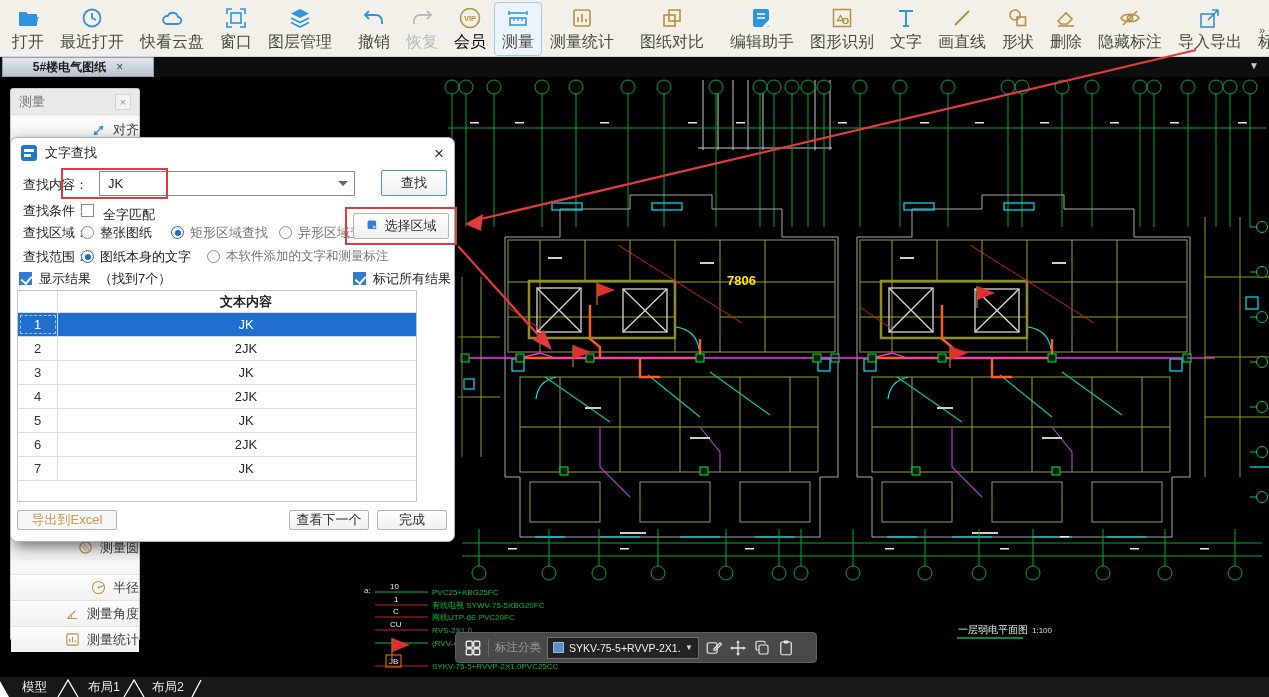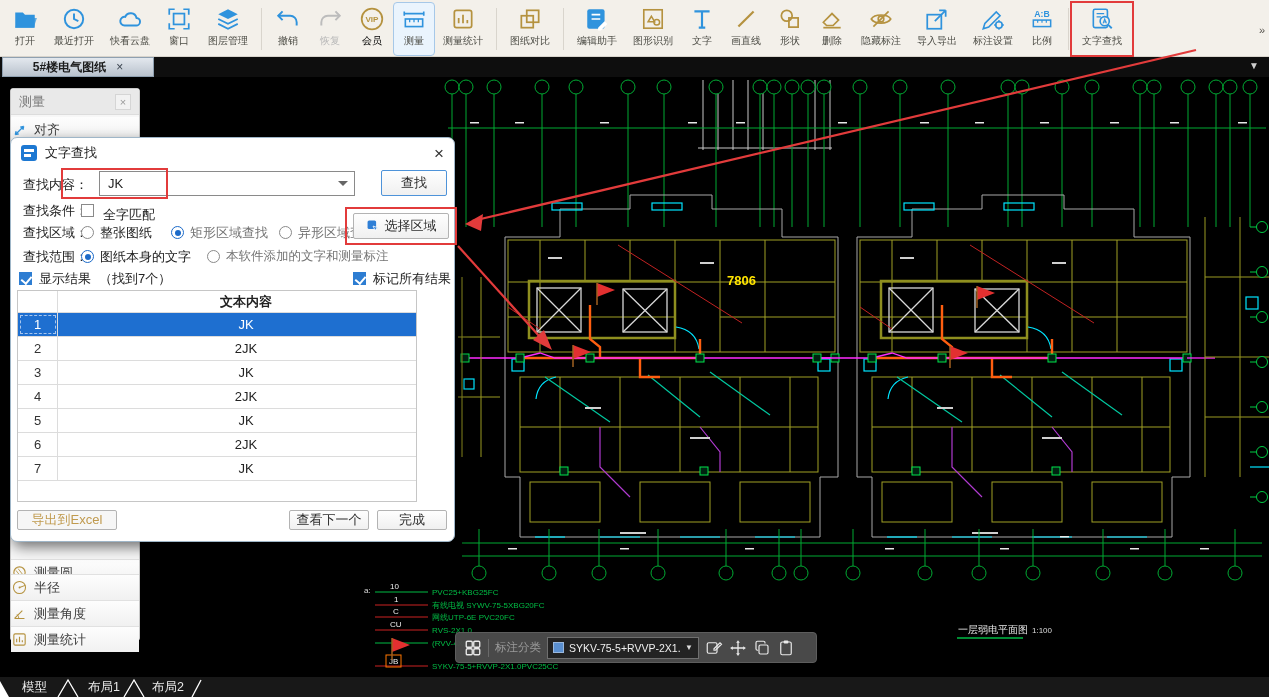--- a/index.html
+++ b/index.html
@@ -5,21 +5,21 @@
   html,body{margin:0;padding:0;background:#000;}
   *{box-sizing:border-box;}
   #page{position:relative;width:1269px;height:697px;overflow:hidden;background:#000;
         font-family:"Liberation Sans","DejaVu Sans",sans-serif;}
   
   .toolbar{position:absolute;left:0;top:0;width:1269px;height:57px;background:#f3f0ea;
            border-bottom:1px solid #d8d4cc;display:flex;align-items:stretch;padding:2px 4px 0 4px;}
   .tb-btn{position:relative;display:flex;flex-direction:column;align-items:center;justify-content:flex-start;
           padding:3px 7px 2px 7px;cursor:pointer;border:1px solid transparent;border-radius:4px;}
   .tb-btn .tb-ic{width:26px;height:26px;display:block;}
-  .tb-btn .tb-lbl{font-size:10px;color:#4b4b44;margin-top:2px;white-space:nowrap;}
+  .tb-btn .tb-lbl{font-size:16px;color:#4b4b44;margin-top:2px;white-space:nowrap;}
   .tb-btn.sel{border:1px solid #a6c8e8;background:#eaf4fd;}
   .tb-btn.disabled .tb-lbl{color:#b8b8b8;}
   .tb-btn.vip .tb-lbl{color:#000000;}
   .ic-blue{color:#2f93dd;} .ic-gold{color:#b5923f;} .ic-gray{color:#bcbcbc;}
   .tb-sep{width:1px;background:#d9d5cd;margin:6px 5px;}
   .red-frame{position:absolute;border:2px solid #e23b3b;pointer-events:none;}
   .tb-btn .red-frame{inset:-2px -5px;}
   .tb-more{position:absolute;right:4px;top:24px;font-size:11px;color:#55524c;}
   
   .tabbar{position:absolute;left:0;top:57px;width:1269px;height:20px;background:#0e0e0e;}
@@ -30,21 +30,21 @@
   .tab-caret{position:absolute;right:10px;top:3px;font-size:10px;color:#cfcfcf;cursor:pointer;}
   
   .cad{position:absolute;left:0;top:77px;width:1269px;height:600px;background:#000;display:block;}
   
   .panel{position:absolute;left:10px;top:88px;width:130px;height:553px;background:#f7f7f7;
          border:1px solid #c9c9c9;border-radius:3px;box-shadow:2px 3px 8px rgba(0,0,0,.5);z-index:5;}
   .panel-head{height:26px;display:flex;align-items:center;justify-content:space-between;
               padding:0 8px;background:#e9e9e9;color:#7b7b7b;font-size:13px;border-bottom:1px solid #dcdcdc;}
   .panel-x{width:16px;height:16px;line-height:14px;text-align:center;color:#9a9a9a;background:#f2f2f2;
            border:1px solid #d5d5d5;font-size:11px;cursor:pointer;}
-  .prow{position:absolute;left:0;width:100%;height:26px;display:flex;align-items:center;justify-content:flex-start;
+  .prow{position:absolute;left:0;width:100%;height:26px;display:flex;align-items:center;justify-content:flex-end;
         gap:6px;font-size:13px;color:#3d3d3d;background:linear-gradient(#fdfdfd,#f1f1f1);
         border-top:1px solid #e1e1e1;cursor:pointer;}
   .prow svg{width:17px;height:17px;}
   
   .dialog{position:absolute;left:10px;top:137px;width:445px;height:405px;background:#fff;
           border:1px solid #9fb6c8;border-radius:7px;box-shadow:3px 5px 14px rgba(0,0,0,.55);
           z-index:10;font-size:13px;color:#222;}
   .dlg-head{height:30px;display:flex;align-items:center;padding:0 10px;gap:8px;}
   .dlg-ico{width:16px;height:16px;border-radius:3px;background:#1d78d2;position:relative;flex:0 0 auto;}
   .dlg-ico::after{content:"";position:absolute;left:3px;top:4px;width:10px;height:3px;background:#fff;}
@@ -555,21 +555,21 @@
     <div class="panel-head">
       <span>测量</span>
       <span class="panel-x">×</span>
     </div>
     <div class="prow" style="top:28px;border-top:none;">
       <svg viewBox="0 0 24 24">
           <path d="M6 18L18 6M18 6l-5 1.2M18 6l-1.2 5M6 18l5-1.2M6 18l1.2-5" fill="none" stroke="#2f93dd" stroke-width="1.8"></path>
         </svg>
       <span>对齐</span>
     </div>
-    <div class="prow" style="top:470px">
+    <div class="prow" style="top:445px">
       <svg viewBox="0 0 24 24">
           <circle cx="12" cy="12" r="8" fill="none" stroke="#b5923f" stroke-width="1.6"></circle>
           <path d="M7 9l7 9M10 6.5l7 9" stroke="#b5923f" stroke-width="1.2"></path>
         </svg>
       <span>测量圆</span>
     </div>
     <div class="prow" style="top:485px">
       <svg viewBox="0 0 24 24">
           <circle cx="12" cy="12" r="8.5" fill="none" stroke="#b5923f" stroke-width="1.5"></circle>
           <path d="M12 12l8-3" stroke="#b5923f" stroke-width="1.5"></path>

